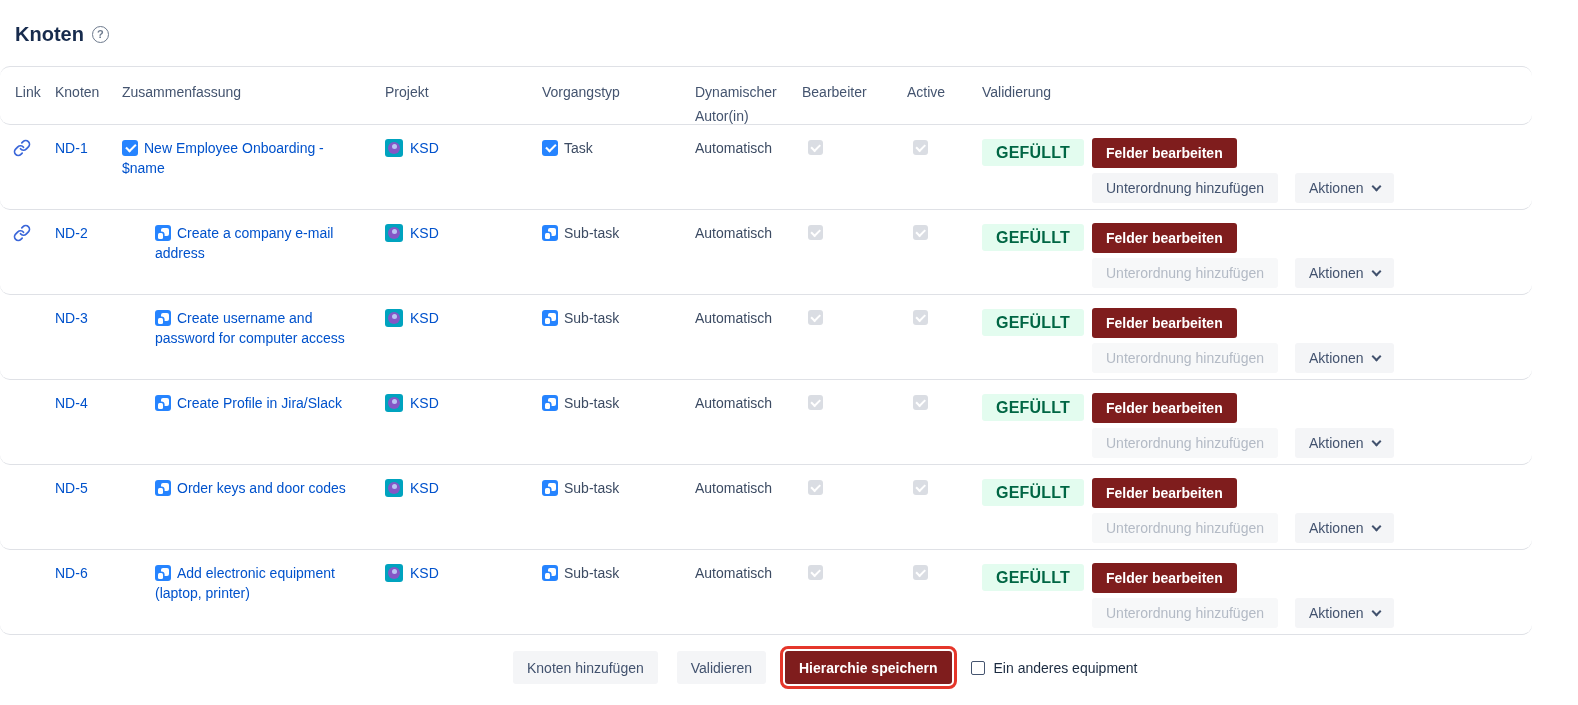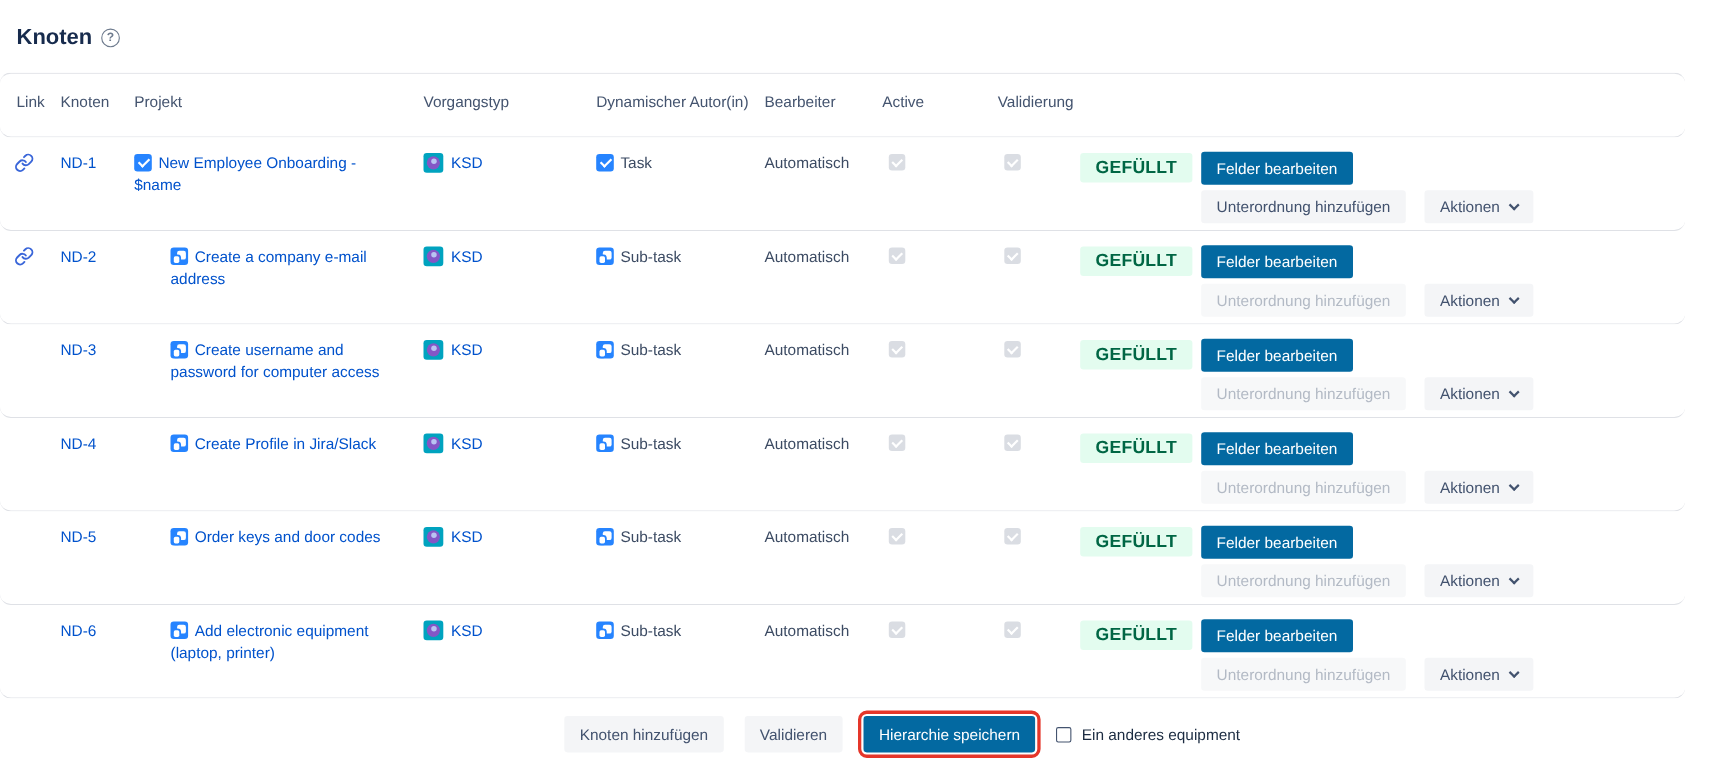--- a/index.html
+++ b/index.html
@@ -53,21 +53,21 @@
   .cb { width:15px; height:15px; border-radius:3px; background:#dadde3; position:relative; display:inline-block; margin-top:2px; }
   .cb::after { content:""; position:absolute; left:3px; top:3.5px; width:7px; height:3.5px;
     border-left:2px solid #fff; border-bottom:2px solid #fff; transform:rotate(-45deg); }
   .cb-cell { padding-left:6px; }
 
   .badge { display:inline-block; background:#e3fcef; color:#006644; font-weight:700; font-size:16px;
     padding:4px 14px 3px; border-radius:3px; letter-spacing:.2px; margin-top:1px; }
 
   
   .btn { height:30px; border:none; border-radius:3px; font-family:"Liberation Sans",sans-serif; font-size:14px; padding:0 14px; cursor:pointer; white-space:nowrap; }
-  .btn-primary { background:#0369a1; color:#fff; font-weight:400; }
+  .btn-primary { background:#7f1d1d; color:#fff; font-weight:700; }
   .btn-gray { background:#f4f5f7; color:#42526e; }
   .btn-gray.disabled { background:#f7f8f9; color:#b3bac5; cursor:default; }
   .actions-cell .second-line { display:flex; gap:17px; margin-top:5px; }
   .btn-dropdown { display:inline-flex; align-items:center; gap:9px; }
   .chevron { width:7px; height:7px; border-right:2px solid #42526e; border-bottom:2px solid #42526e; transform:rotate(45deg); margin-top:-4px; display:inline-block; }
 
   
   .footer { display:flex; align-items:center; margin-top:16px; padding-left:513px; }
   .footer .btn { height:33px; }
   .footer .gap-a { margin-left:19px; }
@@ -84,20 +84,21 @@
 
   <div class="page-header">
     <span class="page-title">Knoten</span>
     <span class="help-icon">?</span>
   </div>
 
   <div class="table">
     <div class="grid thead">
       <div class="th">Link</div>
       <div class="th">Knoten</div>
+      <div class="th">Zusammenfassung</div>
       <div class="th">Projekt</div>
       <div class="th">Vorgangstyp</div>
       <div class="th">Dynamischer Autor(in)</div>
       <div class="th">Bearbeiter</div>
       <div class="th">Active</div>
       <div class="th">Validierung</div>
       <div class="th"></div>
     </div>
     <div>
   <div class="grid row">

